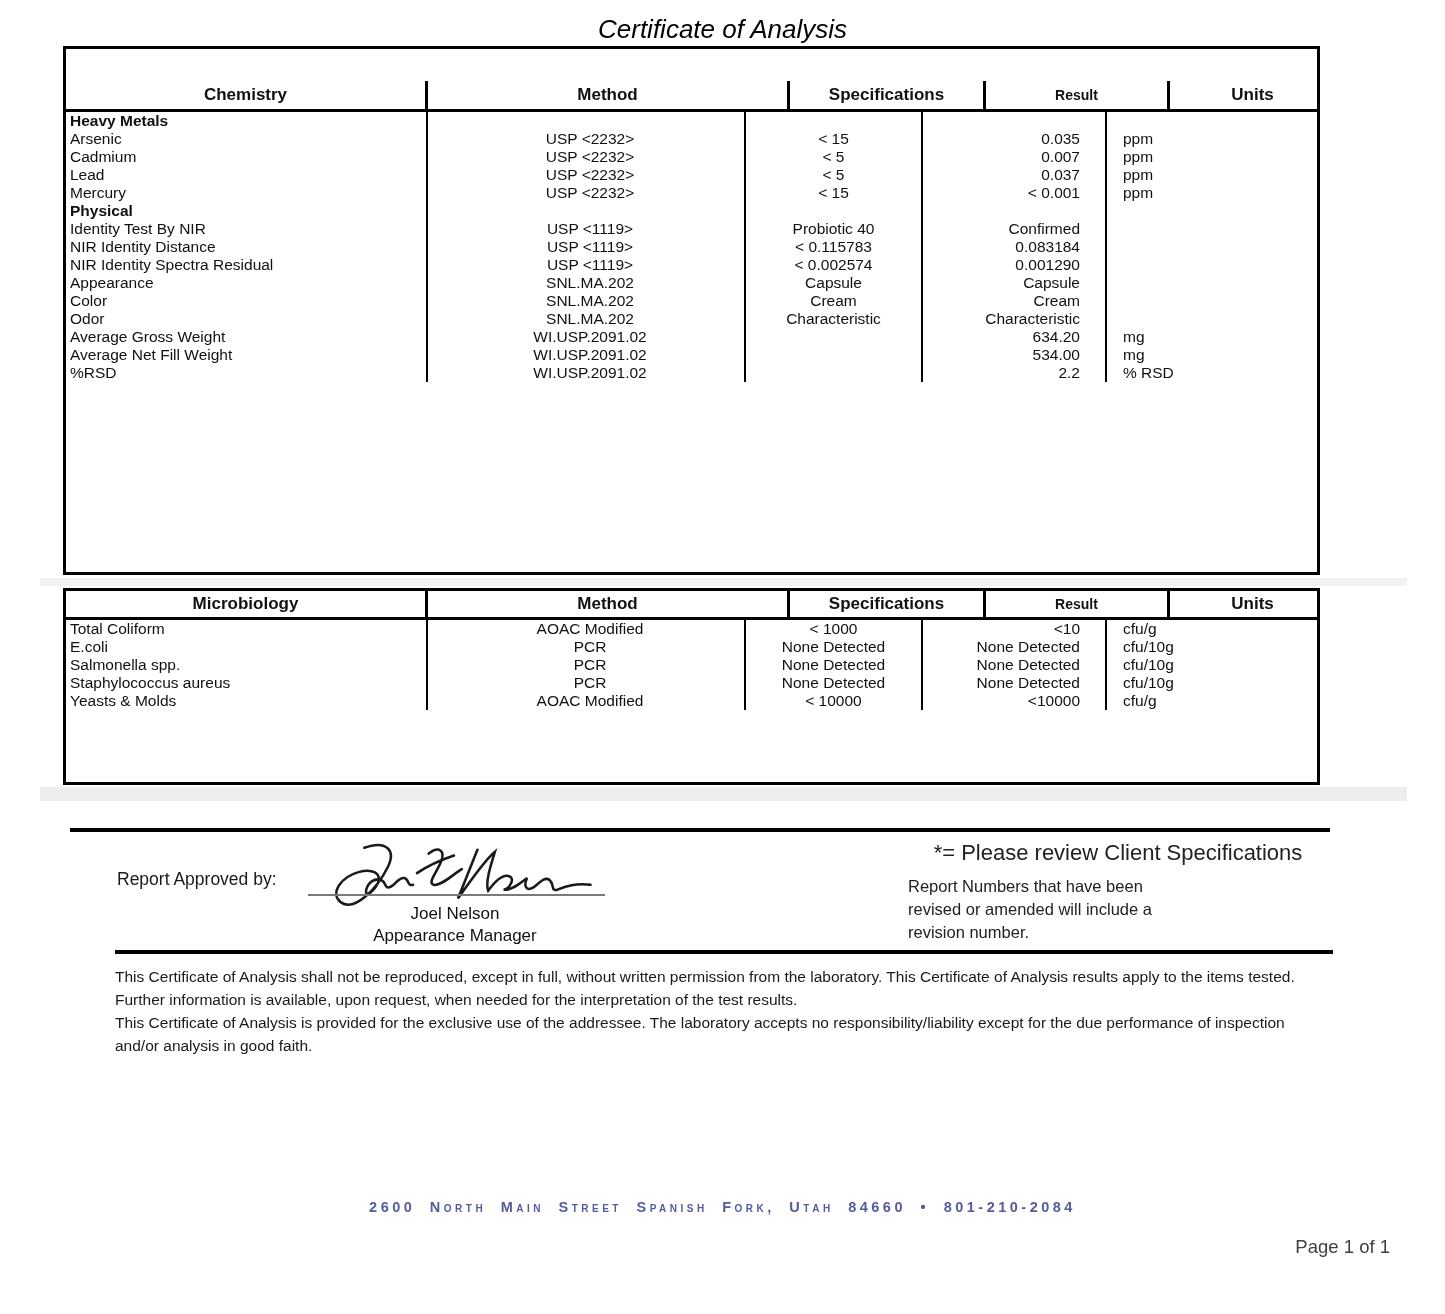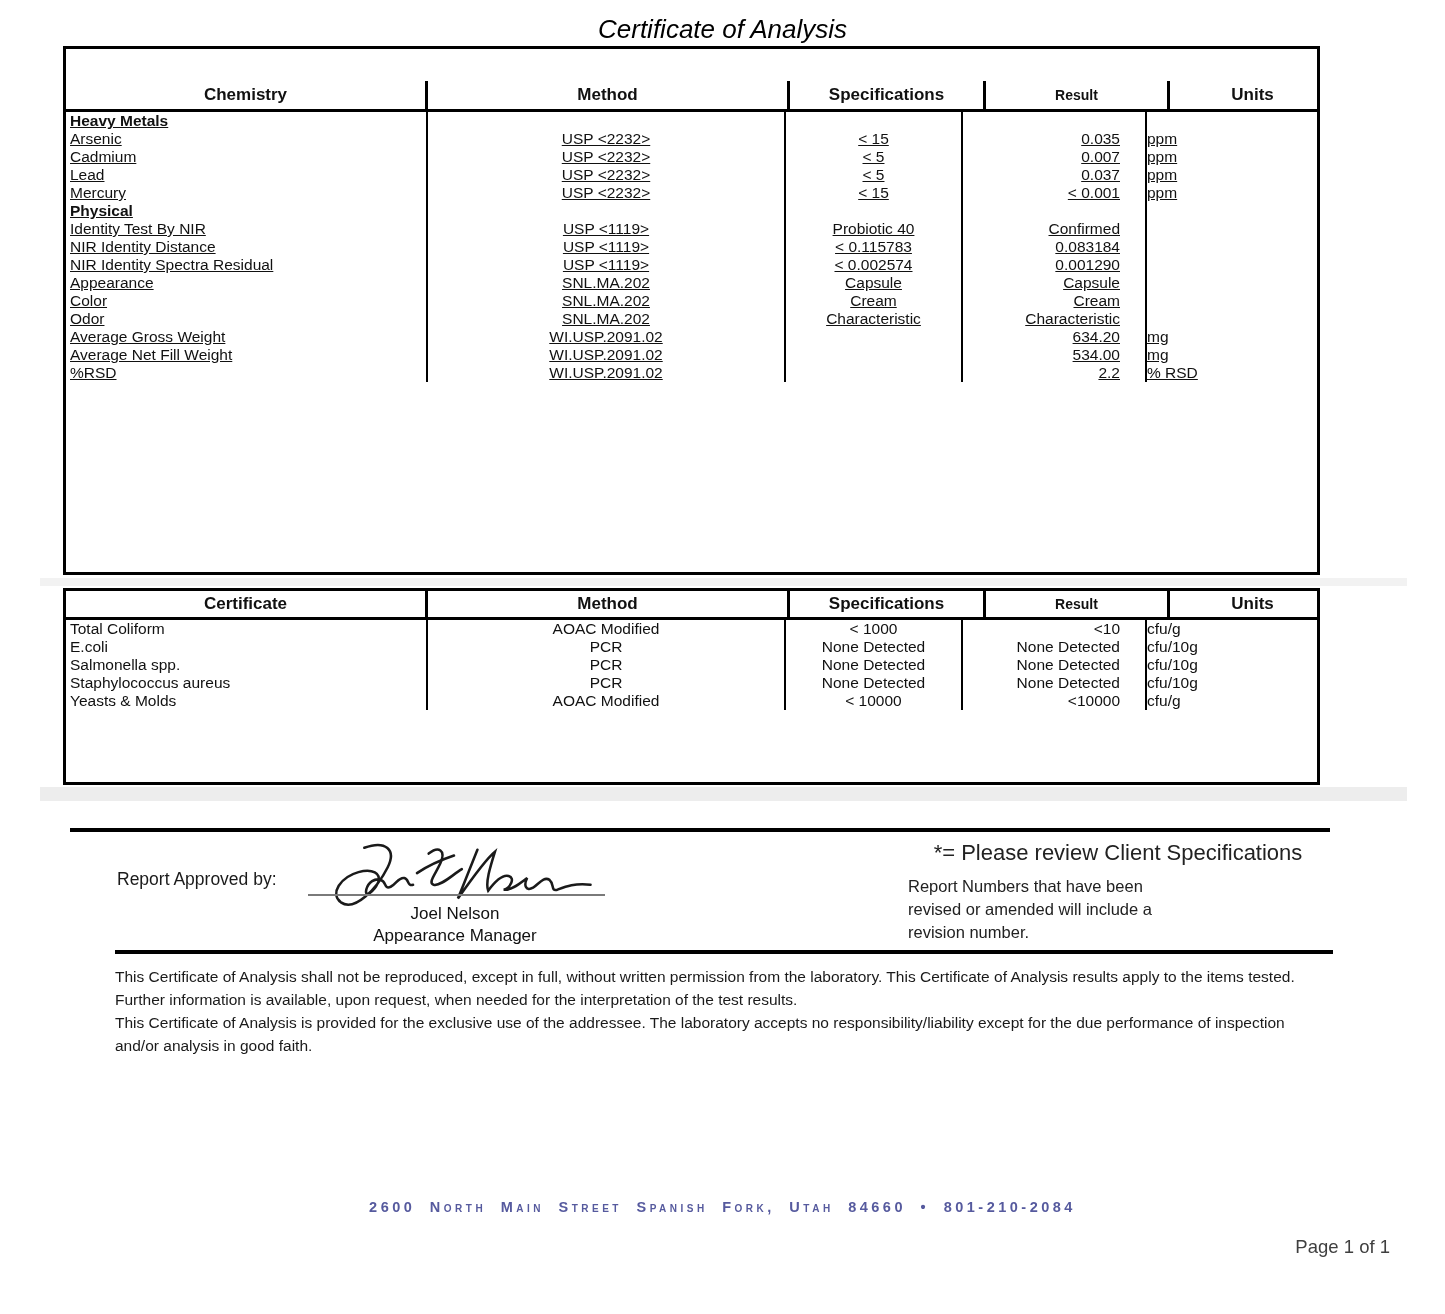--- a/index.html
+++ b/index.html
@@ -42,34 +42,34 @@
   }
   .hcell:last-child { border-right: none; padding-left: 18px; }
   .h-result { font-size: 14px; }
   .c0 { width: 362px; }
   .c1 { width: 362px; }
   .c2 { width: 196px; }
   .c3 { width: 184px; }
   .c4 { flex: 1; }
   .tbody { display: flex; flex-direction: column; }
   .trow { display: flex; flex: 1; }
-  .t1 .trow { height: 32.65px; text-decoration: underline; }
+  .t1 .trow { height: 32.65px; }
   .t2 .trow { height: 32.2px; }
   .cell {
     display: flex; align-items: center;
     font-size: 15.5px;
     border-right: 2px solid #000;
     overflow: hidden; white-space: nowrap;
   }
   .cell:last-child { border-right: none; }
   .c-name   { width: 362px; padding-left: 4px; justify-content: flex-start; }
-  .c-method { width: 358px; justify-content: center; }
+  .c-method { width: 310px; justify-content: center; margin-left: 8px; }
   .c-spec   { width: 177px; justify-content: center; }
   .c-result { width: 184px; justify-content: flex-end; padding-right: 25px; }
-  .c-unit   { flex: 1; justify-content: flex-start; padding-left: 0; }
+  .c-unit   { flex: 1; justify-content: flex-start; padding-left: 16px; }
   .trow.section .c-name { font-weight: bold; }
   
   .scan-band { position: absolute; background: #ededed; }
   .band-top { left: 40px; top: 578px; width: 1367px; height: 8px; background:#f2f2f2; }
   .band-bottom { left: 40px; top: 787px; width: 1367px; height: 14px; }
   
   .rule { position: absolute; background: #000; }
   .rule-1 { left: 70px;  top: 828px; width: 1260px; height: 4px; }
   .rule-2 { left: 115px; top: 950px; width: 1218px; height: 4px; }
   .approve-label {
@@ -230,21 +230,21 @@
           <div class="cell c-result">2.2</div>
           <div class="cell c-unit">% RSD</div>
         </div>
       </div>
   </div>
 
   <div class="scan-band band-top"></div>
 
   <div class="coa-table t2">
     <div class="thead">
-      <div class="hcell c0">Certificate</div>
+      <div class="hcell c0">Microbiology</div>
       <div class="hcell c1">Method</div>
       <div class="hcell c2">Specifications</div>
       <div class="hcell c3 h-result">Result</div>
       <div class="hcell c4">Units</div>
     </div>
     <div class="tbody">
         <div class="trow">
           <div class="cell c-name">Total Coliform</div>
           <div class="cell c-method">AOAC Modified</div>
           <div class="cell c-spec">&lt; 1000</div>

